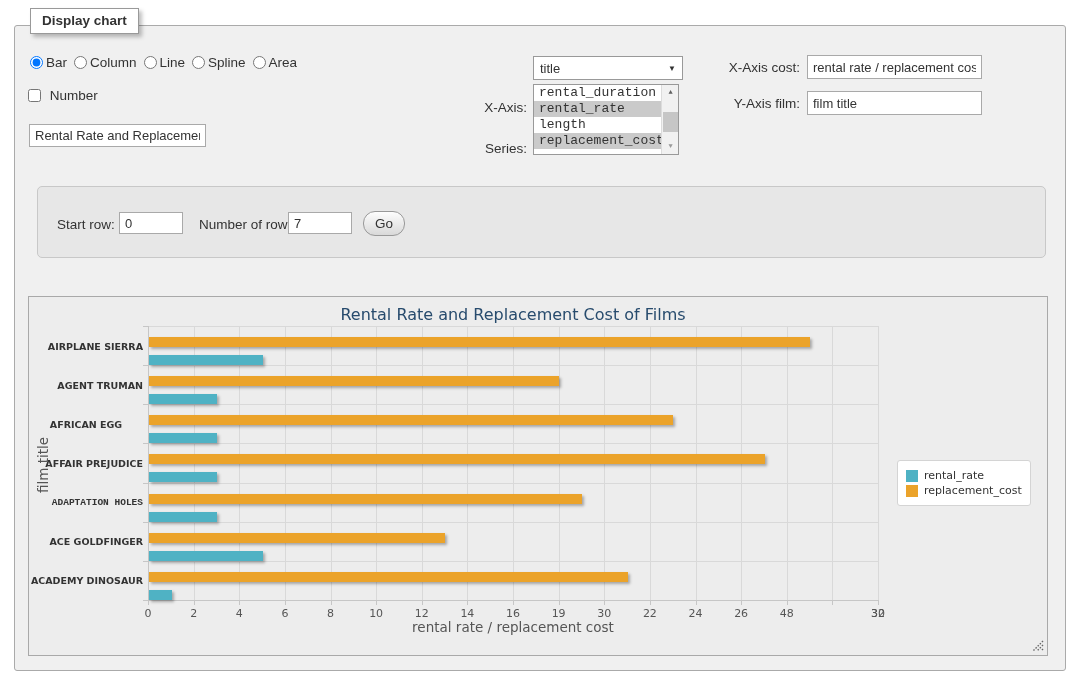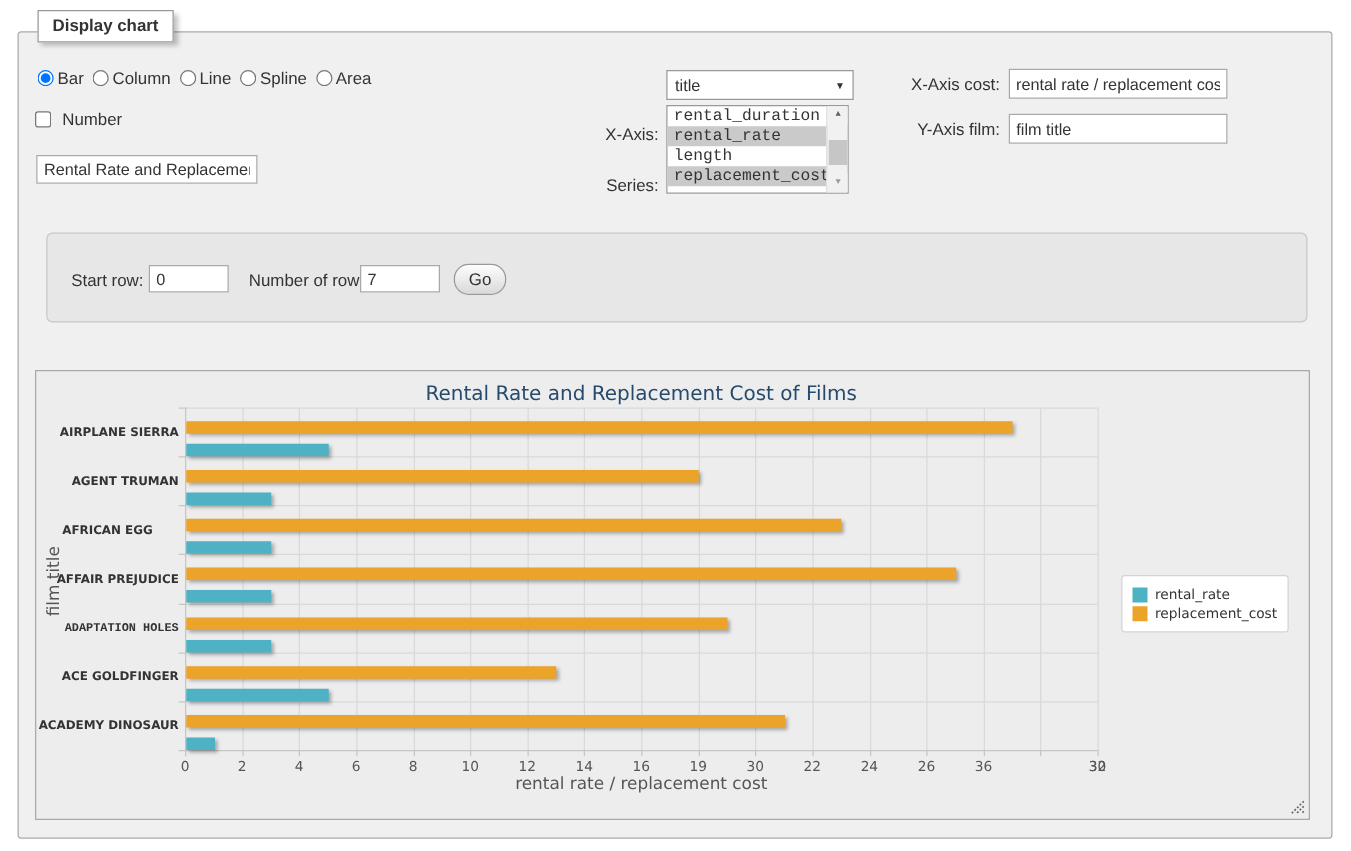--- a/index.html
+++ b/index.html
@@ -183,21 +183,21 @@
       <div class="axisline" style="left: 620.875px; top: 303px; width: 1px; height: 5px;"></div>
       <div class="xtick-label" style="left: 605.875px; top: 310px;">22</div>
       <div class="gl" style="left: 666.5px; top: 29px; width: 1px; height: 274px;"></div>
       <div class="axisline" style="left: 666.5px; top: 303px; width: 1px; height: 5px;"></div>
       <div class="xtick-label" style="left: 651.5px; top: 310px;">24</div>
       <div class="gl" style="left: 712.125px; top: 29px; width: 1px; height: 274px;"></div>
       <div class="axisline" style="left: 712.125px; top: 303px; width: 1px; height: 5px;"></div>
       <div class="xtick-label" style="left: 697.125px; top: 310px;">26</div>
       <div class="gl" style="left: 757.75px; top: 29px; width: 1px; height: 274px;"></div>
       <div class="axisline" style="left: 757.75px; top: 303px; width: 1px; height: 5px;"></div>
-      <div class="xtick-label" style="left: 742.75px; top: 310px;">36</div>
+      <div class="xtick-label" style="left: 742.75px; top: 310px;">48</div>
       <div class="gl" style="left: 803.375px; top: 29px; width: 1px; height: 274px;"></div>
       <div class="axisline" style="left: 803.375px; top: 303px; width: 1px; height: 5px;"></div>
       <div class="xtick-label" style="left: 834px; top: 310px;">30</div>
       <div class="gl" style="left: 849px; top: 29px; width: 1px; height: 274px;"></div>
       <div class="axisline" style="left: 849px; top: 303px; width: 1px; height: 5px;"></div>
       <div class="xtick-label" style="left: 834px; top: 310px;">32</div>
       <div class="gl" style="left: 119px; top: 29px; width: 730px; height: 1px;"></div>
       <div class="axisline" style="left: 114px; top: 29px; width: 5px; height: 1px;"></div>
       <div class="gl" style="left: 119px; top: 68.1429px; width: 730px; height: 1px;"></div>
       <div class="axisline" style="left: 114px; top: 68.1429px; width: 5px; height: 1px;"></div>

